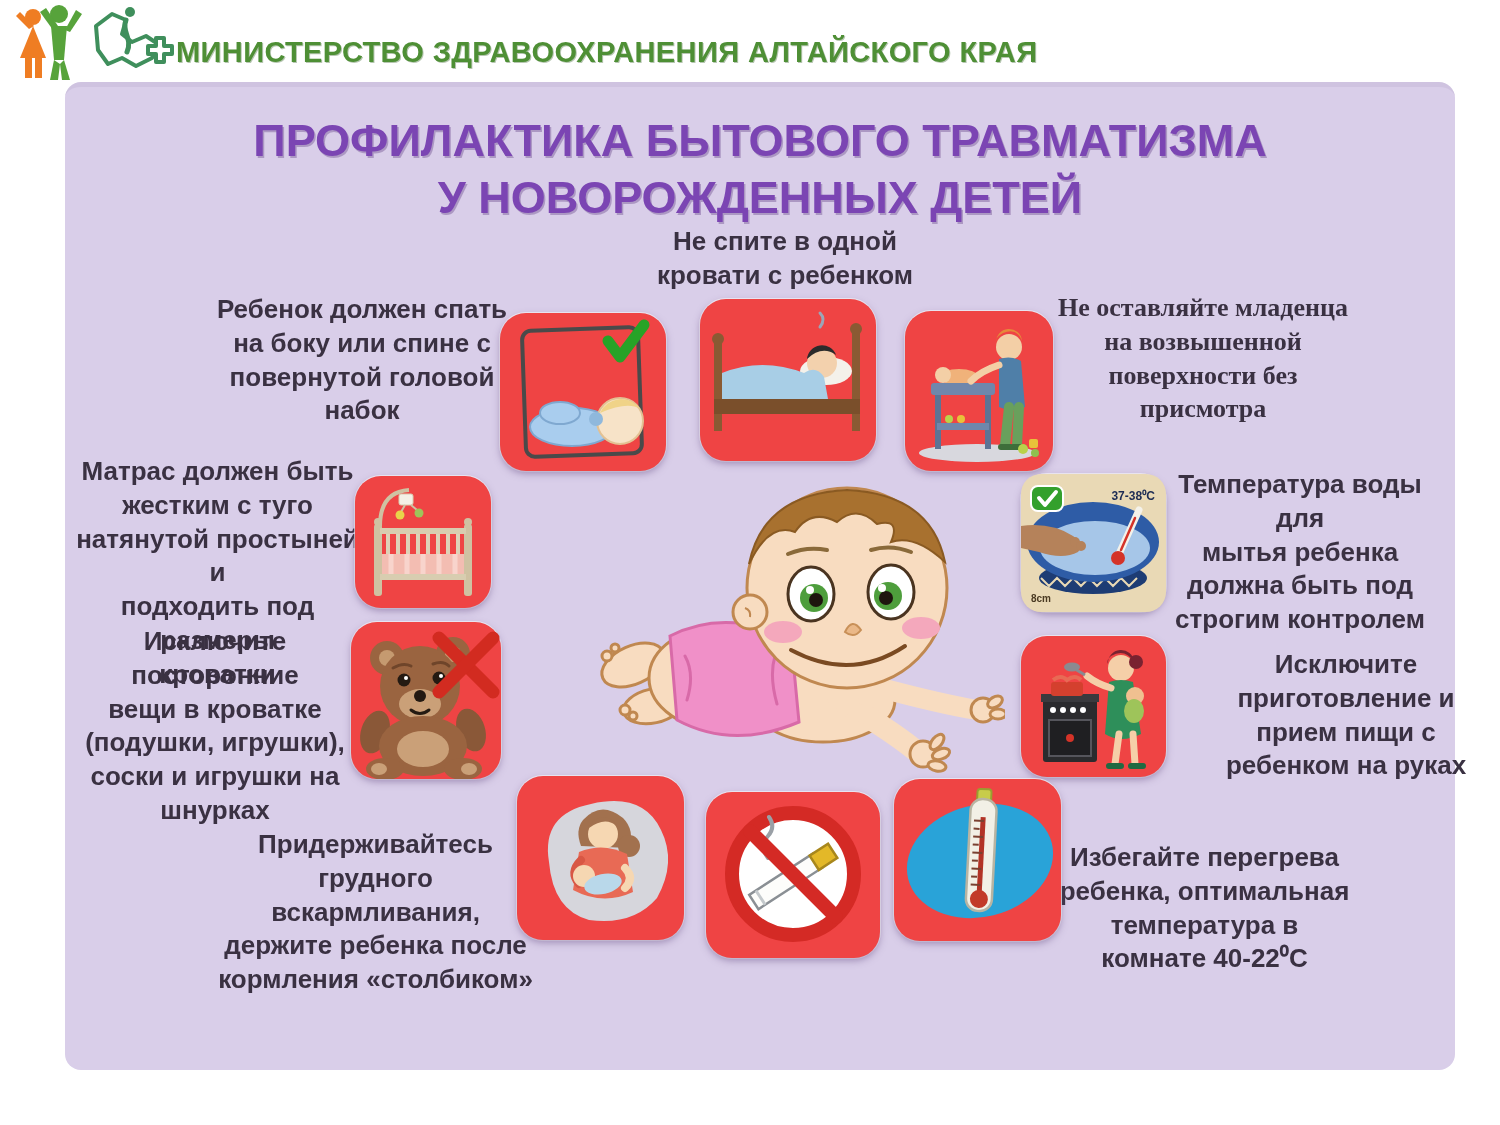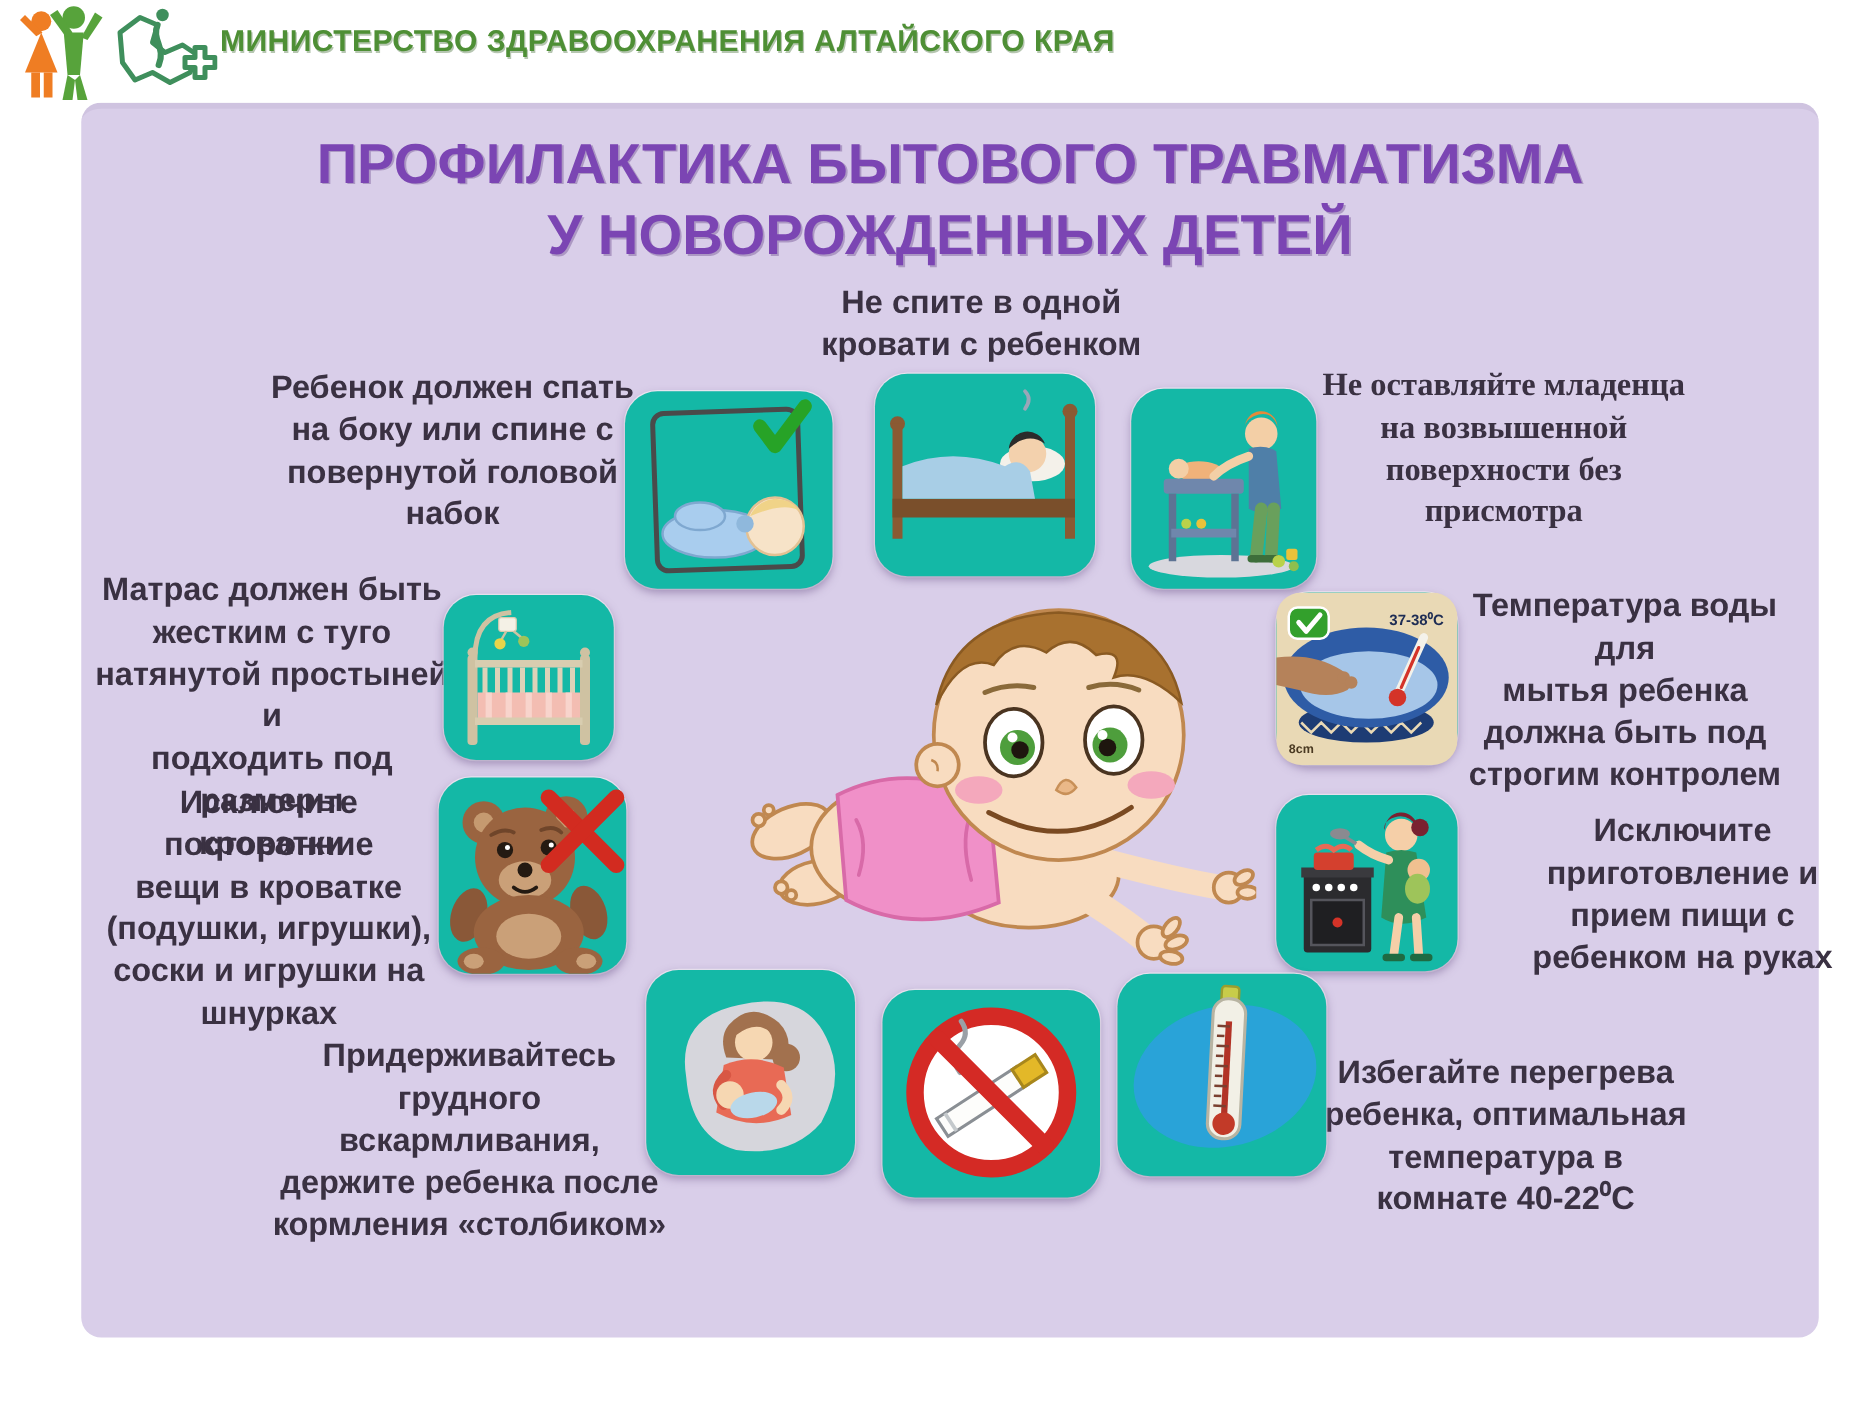--- a/index.html
+++ b/index.html
@@ -2,42 +2,42 @@
 <html><head>
 <meta charset="utf-8">
 <style>
   html,body{margin:0;padding:0;background:#fff;}
   .canvas{position:relative;width:1500px;height:1125px;background:#ffffff;overflow:hidden;
           font-family:"Liberation Sans",sans-serif;}
   
   .logo{position:absolute;}
   .logo-people{left:12px;top:4px;width:72px;height:76px;}
   .logo-map{left:88px;top:6px;width:86px;height:70px;}
-  .ministry{position:absolute;left:176px;top:20px;font-size:24px;font-weight:bold;
+  .ministry{position:absolute;left:176px;top:36px;font-size:29px;font-weight:bold;
             color:#4e8f35;letter-spacing:.4px;text-shadow:1px 1px 0 rgba(47,92,31,.35);}
   
   .poster{position:absolute;left:65px;top:82px;width:1390px;height:988px;background:#d9cee9;
           border-radius:16px;border-top:5px solid #cfc3e0;box-sizing:border-box;}
-  .poster-title{position:absolute;left:0;right:0;top:16px;text-align:center;font-weight:bold;
+  .poster-title{position:absolute;left:0;right:0;top:26px;text-align:center;font-weight:bold;
                 font-size:45px;line-height:1.26;color:#7b45b3;white-space:pre-line;
                 text-shadow:1.5px 1.5px 0 rgba(70,25,110,.30);}
   .tip{position:absolute;font-weight:bold;font-size:26px;line-height:1.3;color:#3a3142;
        text-align:center;white-space:pre-line;}
   .tip-no-cosleeping{left:565px;top:138px;width:310px;}
   .tip-sleep-position{left:147px;top:206px;width:300px;}
   .tip-no-elevated{left:983px;top:204px;width:310px;font-family:Liberation Serif, serif;}
   .tip-mattress{left:5px;top:368px;width:295px;}
   .tip-water-temp{left:1090px;top:381px;width:290px;}
   .tip-crib-items{left:5px;top:538px;width:290px;}
   .tip-cooking{left:1103px;top:561px;width:280px;margin-left:38px;}
   .tip-breastfeeding{left:153px;top:741px;width:315px;}
   .tip-overheating{left:987px;top:754px;width:305px;}
   .tip-smoking{left:570px;top:874px;width:320px;}
   
-  .card{position:absolute;background:#14b8a6;border-radius:26px;
+  .card{position:absolute;background:#ef4444;border-radius:26px;
         box-shadow:0 3px 7px rgba(109,86,138,.5),0 0 0 1px rgba(255,255,255,.7);}
   .card svg{display:block;width:100%;height:100%;}
   .card-sleep{left:435px;top:226px;width:166px;height:158px;}
   .card-bed{left:635px;top:212px;width:176px;height:162px;}
   .card-changing{left:840px;top:224px;width:148px;height:160px;}
   .card-crib{left:290px;top:389px;width:136px;height:132px;}
   .card-teddy{left:286px;top:535px;width:150px;height:157px;}
   .card-bath{left:956px;top:387px;width:145px;height:138px;}
   .card-cooking{left:956px;top:549px;width:145px;height:141px;}
   .card-breastfeeding{left:452px;top:689px;width:167px;height:164px;}

